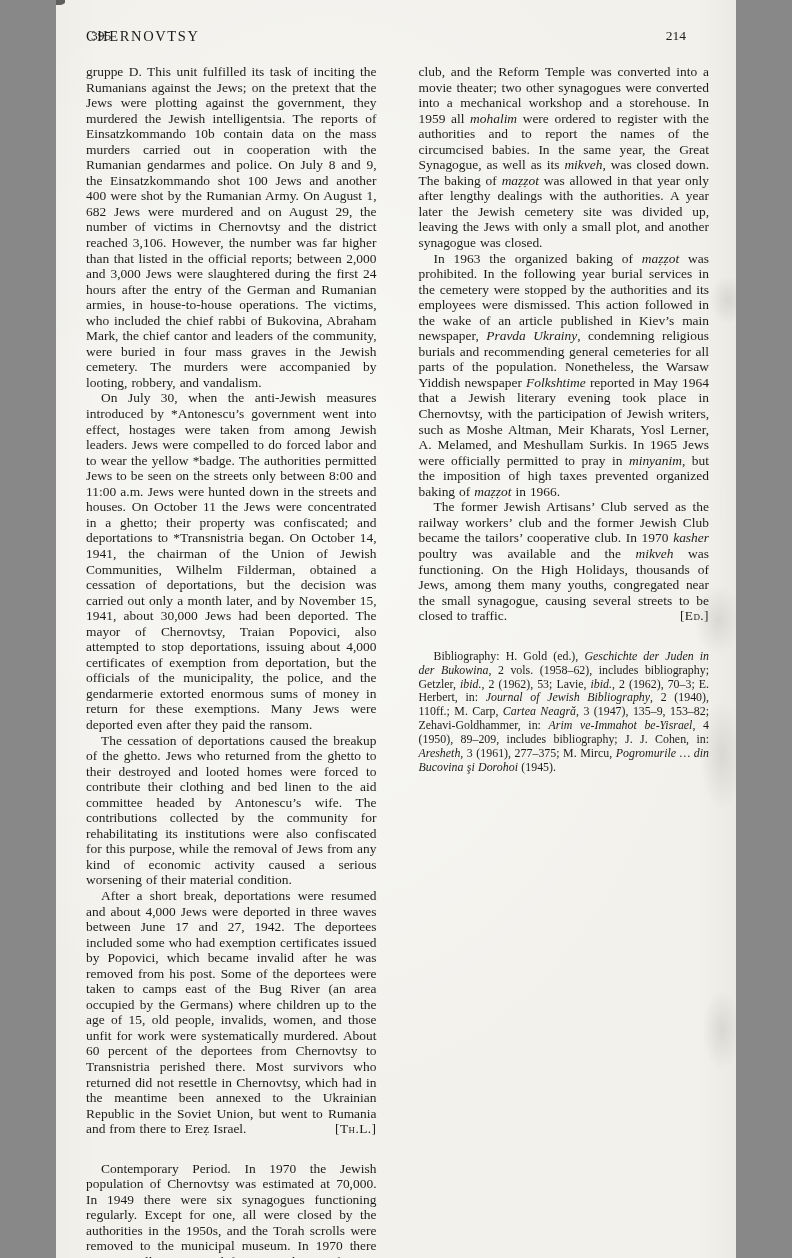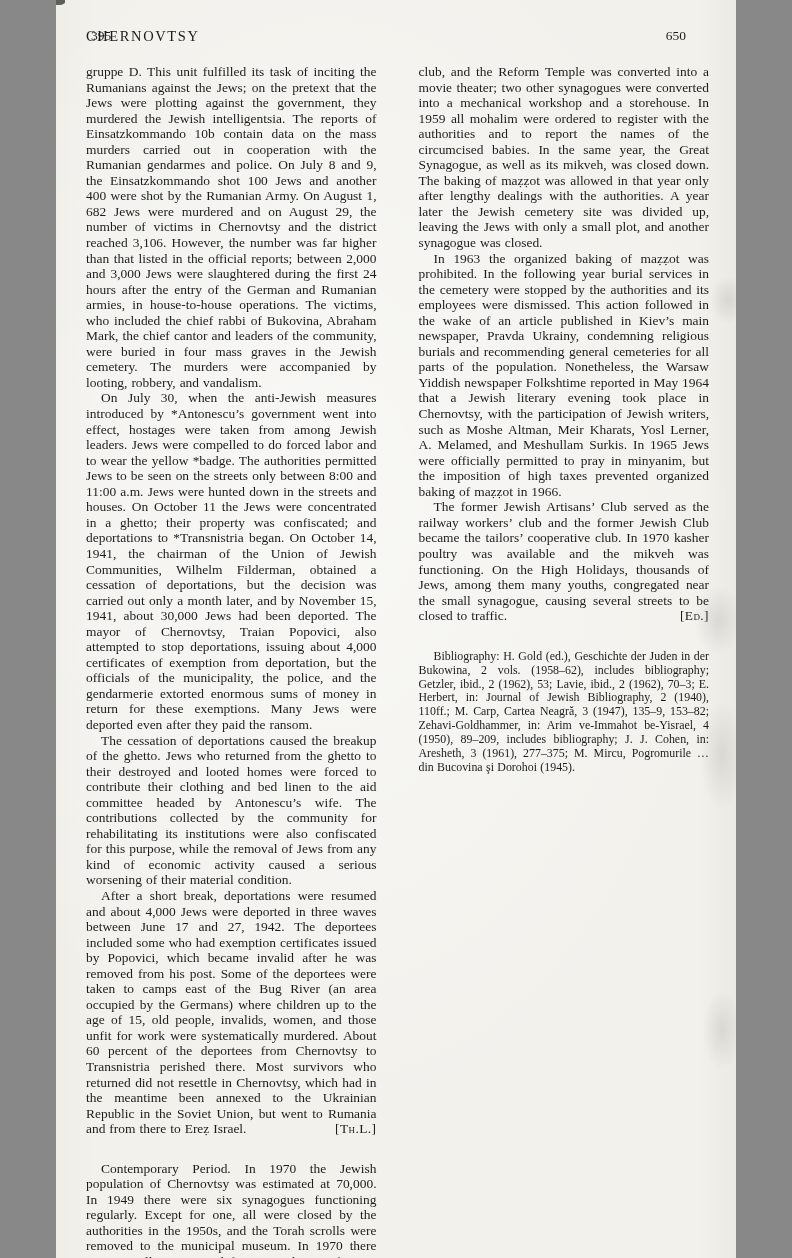--- a/index.html
+++ b/index.html
@@ -43,21 +43,21 @@
   }
   p.para{margin:0;}
   p.indent{text-indent:15px;}
   p.contemporary-gap{margin-top:24px;}
   p.bibliography{
     margin-top:26px;
     font-size:11.9px;
     line-height:13.9px;
     word-spacing:0.4px;
   }
-  .it{}
+  .it{font-style:italic;}
   .bd{font-weight:normal;}
   .attr{
     float:right;
     font-variant:small-caps;
     letter-spacing:0.4px;
   }
   .smudge{
     position:absolute;
     border-radius:50%;
     background:radial-gradient(ellipse at center, rgba(90,90,88,0.14), rgba(90,90,88,0) 70%);
@@ -81,21 +81,21 @@
 <div class="page">
   <div class="corner-mark"></div>
   <div class="smudge s1"></div>
   <div class="smudge s2"></div>
   <div class="smudge s3"></div>
   <div class="smudge s4"></div>
 
   <div class="running-head">
     <span class="pn-left">395</span>
     <span class="title">CHERNOVTSY</span>
-    <span class="pn-right">650</span>
+    <span class="pn-right">214</span>
   </div>
 
   <div class="columns">
     <div class="col">
       <p class="para"><span>gruppe D. This unit fulfilled its task of inciting the Rumanians against the Jews; on the pretext that the Jews were plotting against the government, they murdered the Jewish intelligentsia. The reports of Einsatzkommando 10b contain data on the mass murders carried out in cooperation with the Rumanian gendarmes and police. On July 8 and 9, the Einsatzkommando shot 100 Jews and another 400 were shot by the Rumanian Army. On August 1, 682 Jews were murdered and on August 29, the number of victims in Chernovtsy and the district reached 3,106. However, the number was far higher than that listed in the official reports; between 2,000 and 3,000 Jews were slaughtered during the first 24 hours after the entry of the German and Rumanian armies, in house-to-house operations. The victims, who included the chief rabbi of Bukovina, Abraham Mark, the chief cantor and leaders of the community, were buried in four mass graves in the Jewish cemetery. The murders were accompanied by looting, robbery, and vandalism.</span></p>
       <p class="para indent"><span>On July 30, when the anti-Jewish measures introduced by *Antonescu’s government went into effect, hostages were taken from among Jewish leaders. Jews were compelled to do forced labor and to wear the yellow *badge. The authorities permitted Jews to be seen on the streets only between 8:00 and 11:00 a.m. Jews were hunted down in the streets and houses. On October 11 the Jews were concentrated in a ghetto; their property was confiscated; and deportations to *Transnistria began. On October 14, 1941, the chairman of the Union of Jewish Communities, Wilhelm Filderman, obtained a cessation of deportations, but the decision was carried out only a month later, and by November 15, 1941, about 30,000 Jews had been deported. The mayor of Chernovtsy, Traian Popovici, also attempted to stop deportations, issuing about 4,000 certificates of exemption from deportation, but the officials of the municipality, the police, and the gendarmerie extorted enormous sums of money in return for these exemptions. Many Jews were deported even after they paid the ransom.</span></p>
       <p class="para indent"><span>The cessation of deportations caused the breakup of the ghetto. Jews who returned from the ghetto to their destroyed and looted homes were forced to contribute their clothing and bed linen to the aid committee headed by Antonescu’s wife. The contributions collected by the community for rehabilitating its institutions were also confiscated for this purpose, while the removal of Jews from any kind of economic activity caused a serious worsening of their material condition.</span></p>
       <p class="para indent"><span>After a short break, deportations were resumed and about 4,000 Jews were deported in three waves between June 17 and 27, 1942. The deportees included some who had exemption certificates issued by Popovici, which became invalid after he was removed from his post. Some of the deportees were taken to camps east of the Bug River (an area occupied by the Germans) where children up to the age of 15, old people, invalids, women, and those unfit for work were systematically murdered. About 60 percent of the deportees from Chernovtsy to Transnistria perished there. Most survivors who returned did not resettle in Chernovtsy, which had in the meantime been annexed to the Ukrainian Republic in the Soviet Union, but went to Rumania and from there to Ereẓ Israel. </span><span class="attr">[Th.L.]</span></p>
       <p class="para indent contemporary-gap"><span class="bd">Contemporary Period.</span><span> In 1970 the Jewish population of Chernovtsy was estimated at 70,000. In 1949 there were six synagogues functioning regularly. Except for one, all were closed by the authorities in the 1950s, and the Torah scrolls were removed to the municipal museum. In 1970 there was a small synagogue left open with seats for 50–60 people. In 1952 the Choral Synagogue was converted into a sports</span></p>
     </div>

